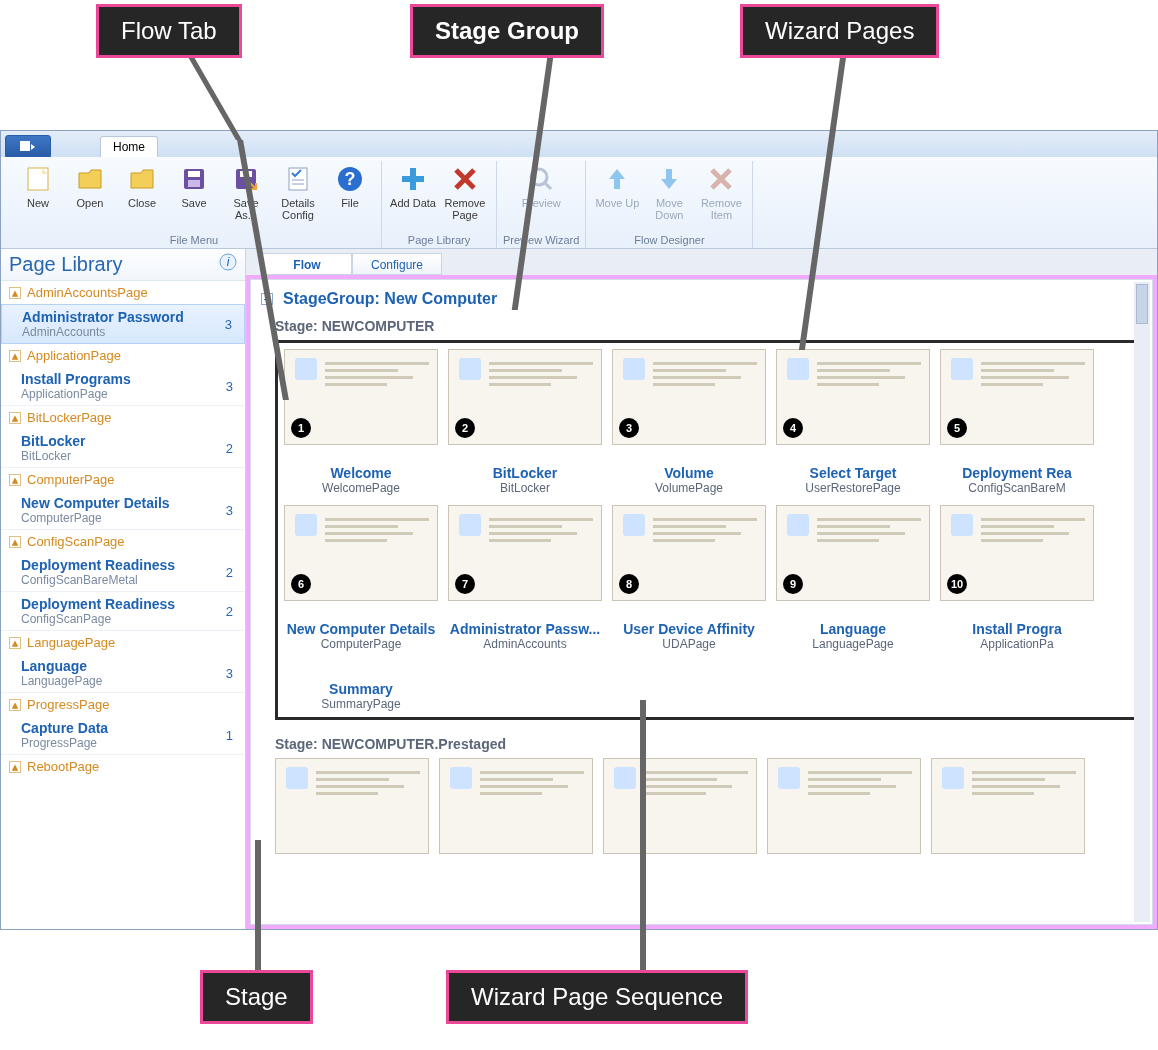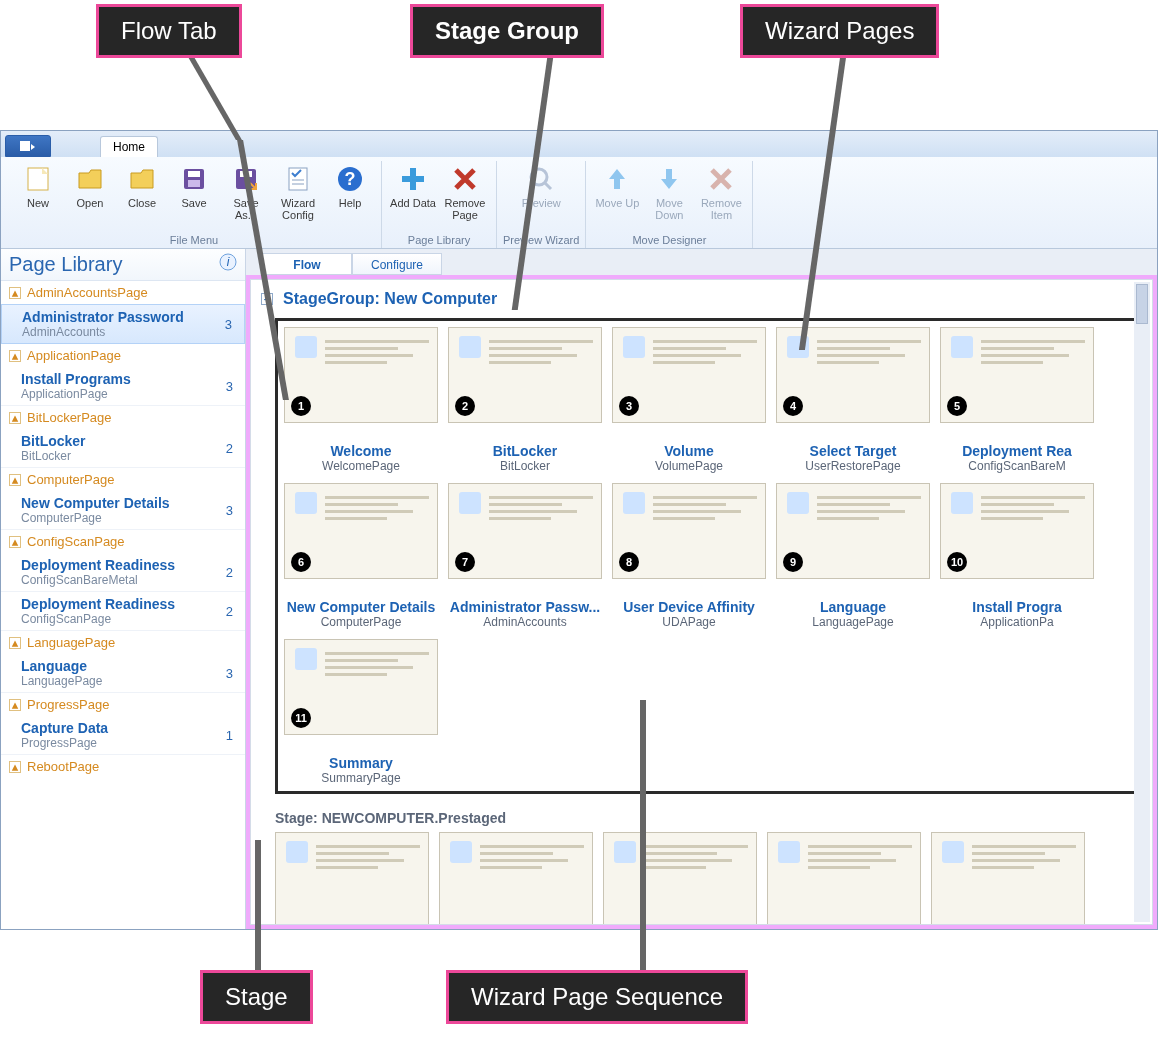--- a/index.html
+++ b/index.html
@@ -150,30 +150,30 @@
           <span>Save As...</span>
         </div>
         <div class="ribbon-btn">
           <span class="icon">
               <svg width="28" height="28">
                 <rect x="5" y="3" width="18" height="22" fill="#fff" stroke="#8aa1c2"></rect>
                 <path d="M8 8l3 3 6-6" stroke="#3d7ecf" stroke-width="2" fill="none"></path>
                 <path d="M8 15h12M8 19h12" stroke="#8aa1c2"></path>
               </svg>
             </span>
-          <span>Wizard Config</span>
+          <span>Details Config</span>
         </div>
         <div class="ribbon-btn">
           <span class="icon">
               <svg width="28" height="28">
                 <circle cx="14" cy="14" r="12" fill="#2a6ecf"></circle>
                 <text x="14" y="20" text-anchor="middle" font-size="18" font-weight="700" fill="#fff">?</text>
               </svg>
             </span>
-          <span>Help</span>
+          <span>File</span>
         </div>
       </div>
       <div class="group-label">File Menu</div>
     </div>
 
     <div class="ribbon-group">
       <div class="ribbon-items">
         <div class="ribbon-btn">
           <span class="icon">
               <svg width="28" height="28">
@@ -230,21 +230,21 @@
         </div>
         <div class="ribbon-btn disabled">
           <span class="icon">
               <svg width="28" height="28">
                 <path d="M5 5l18 18M23 5L5 23" stroke="#d8b3ad" stroke-width="5"></path>
               </svg>
             </span>
           <span>Remove Item</span>
         </div>
       </div>
-      <div class="group-label">Move Designer</div>
+      <div class="group-label">Flow Designer</div>
     </div>
   </div>
 
   <div class="body">
 
     <div class="sidebar">
       <div class="sidebar-header">
         <span>Page Library</span>
         <span class="info-icon"><svg width="18" height="18">
               <circle cx="9" cy="9" r="8" fill="#e9f2ff" stroke="#6fa2dd"></circle>
@@ -348,20 +348,21 @@
         <div class="main-tab active">Flow</div>
         <div class="main-tab">Configure</div>
       </div>
       <div class="main-content">
         <div class="stagegroup-hdr">
           <span class="collapse">−</span>
           <span>StageGroup: New Computer</span>
         </div>
         <div id="stages-host">
             <div class="stage-block">
+              <div class="stage-hdr">Stage: NEWCOMPUTER</div>
               <div class="stage-frame">
                 <div class="stage-row">
                   <div class="wizard-card">
                     <div class="wizard-thumb">
                       <div class="lines">
                         <span></span>
                         <span style="width:70%"></span>
                         <span style="width:85%"></span>
                         <span style="width:60%"></span>
                       </div>
@@ -485,29 +486,20 @@
                         <span style="width:60%"></span>
                       </div>
                       <div class="wizard-badge">10</div>
                     </div>
                     <div class="wizard-title">Install Progra</div>
                     <div class="wizard-sub">ApplicationPa</div>
                   </div>
                 </div>
                 <div class="stage-row">
                   <div class="wizard-card">
-                    <div class="wizard-thumb">
-                      <div class="lines">
-                        <span></span>
-                        <span style="width:70%"></span>
-                        <span style="width:85%"></span>
-                        <span style="width:60%"></span>
-                      </div>
-                      <div class="wizard-badge">11</div>
-                    </div>
                     <div class="wizard-title">Summary</div>
                     <div class="wizard-sub">SummaryPage</div>
                   </div>
                 </div>
               </div>
             </div>
             <div class="stage-block">
               <div class="stage-hdr">Stage: NEWCOMPUTER.Prestaged</div>
               <div>
                 <div class="stage-row">

